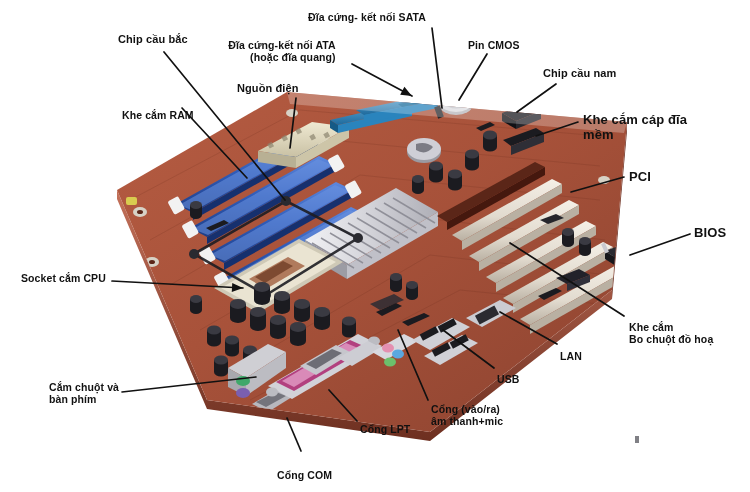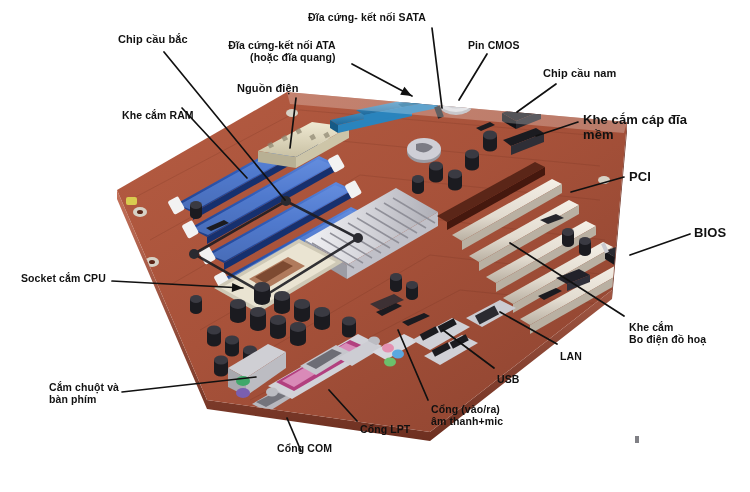--- a/index.html
+++ b/index.html
@@ -437,26 +437,26 @@
       <div class="lbl sm" style="top: 40px; left: 468px;">Pin CMOS</div>
       <div class="lbl big" style="top: 67px; left: 543px;">Chip cầu nam</div>
       <div class="lbl big" style="top: 82px; left: 237px;">Nguồn điện</div>
       <div class="lbl sm" style="top: 110px; left: 122px;">Khe cắm RAM</div>
       <div class="lbl mid" style="top: 113px; left: 583px;">Khe cắm cáp đĩa
 mềm</div>
       <div class="lbl mid" style="top: 170px; left: 629px;">PCI</div>
       <div class="lbl mid" style="top: 226px; left: 694px;">BIOS</div>
       <div class="lbl sm" style="top: 273px; left: 13px; margin-left: 8px;">Socket cắm CPU</div>
       <div class="lbl sm" style="top: 322px; left: 629px;">Khe cắm
-Bo điện đồ hoạ</div>
+Bo chuột đồ hoạ</div>
       <div class="lbl sm" style="top: 351px; left: 560px;">LAN</div>
       <div class="lbl sm" style="top: 374px; left: 497px;">USB</div>
       <div class="lbl sm" style="top: 382px; left: 49px;">Cắm chuột và
 bàn phím</div>
       <div class="lbl sm" style="top: 404px; left: 431px;">Cổng (vào/ra)
 âm thanh+mic</div>
       <div class="lbl sm" style="top: 424px; left: 360px;">Cổng LPT</div>
-      <div class="lbl sm" style="top: 443px; left: 277px;">Cổng COM</div>
+      <div class="lbl sm" style="top: 470px; left: 277px;">Cổng COM</div>
     </div>
 
   <div class="speck" style="left:635px; top:436px; width:4px; height:7px; background:#55555c; opacity:.75;"></div>
 
 </div>
 
 </body></html>

